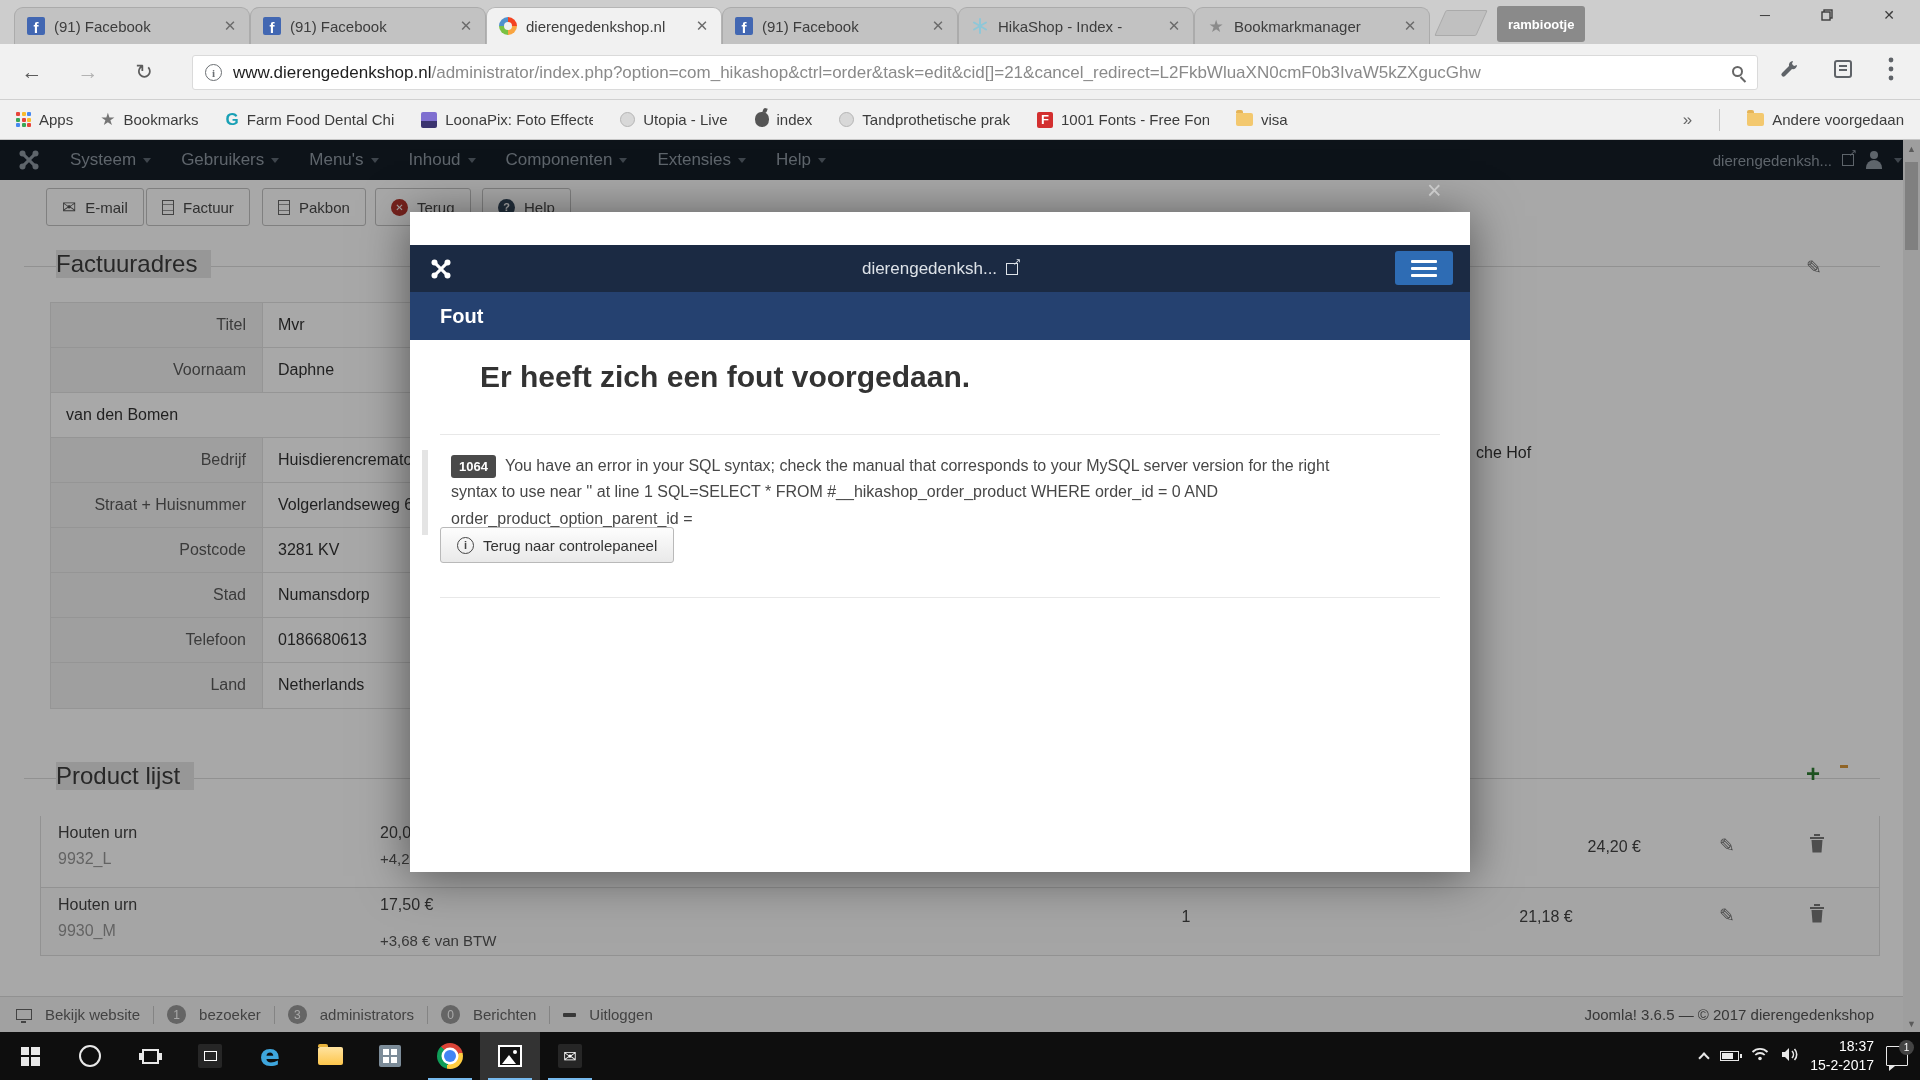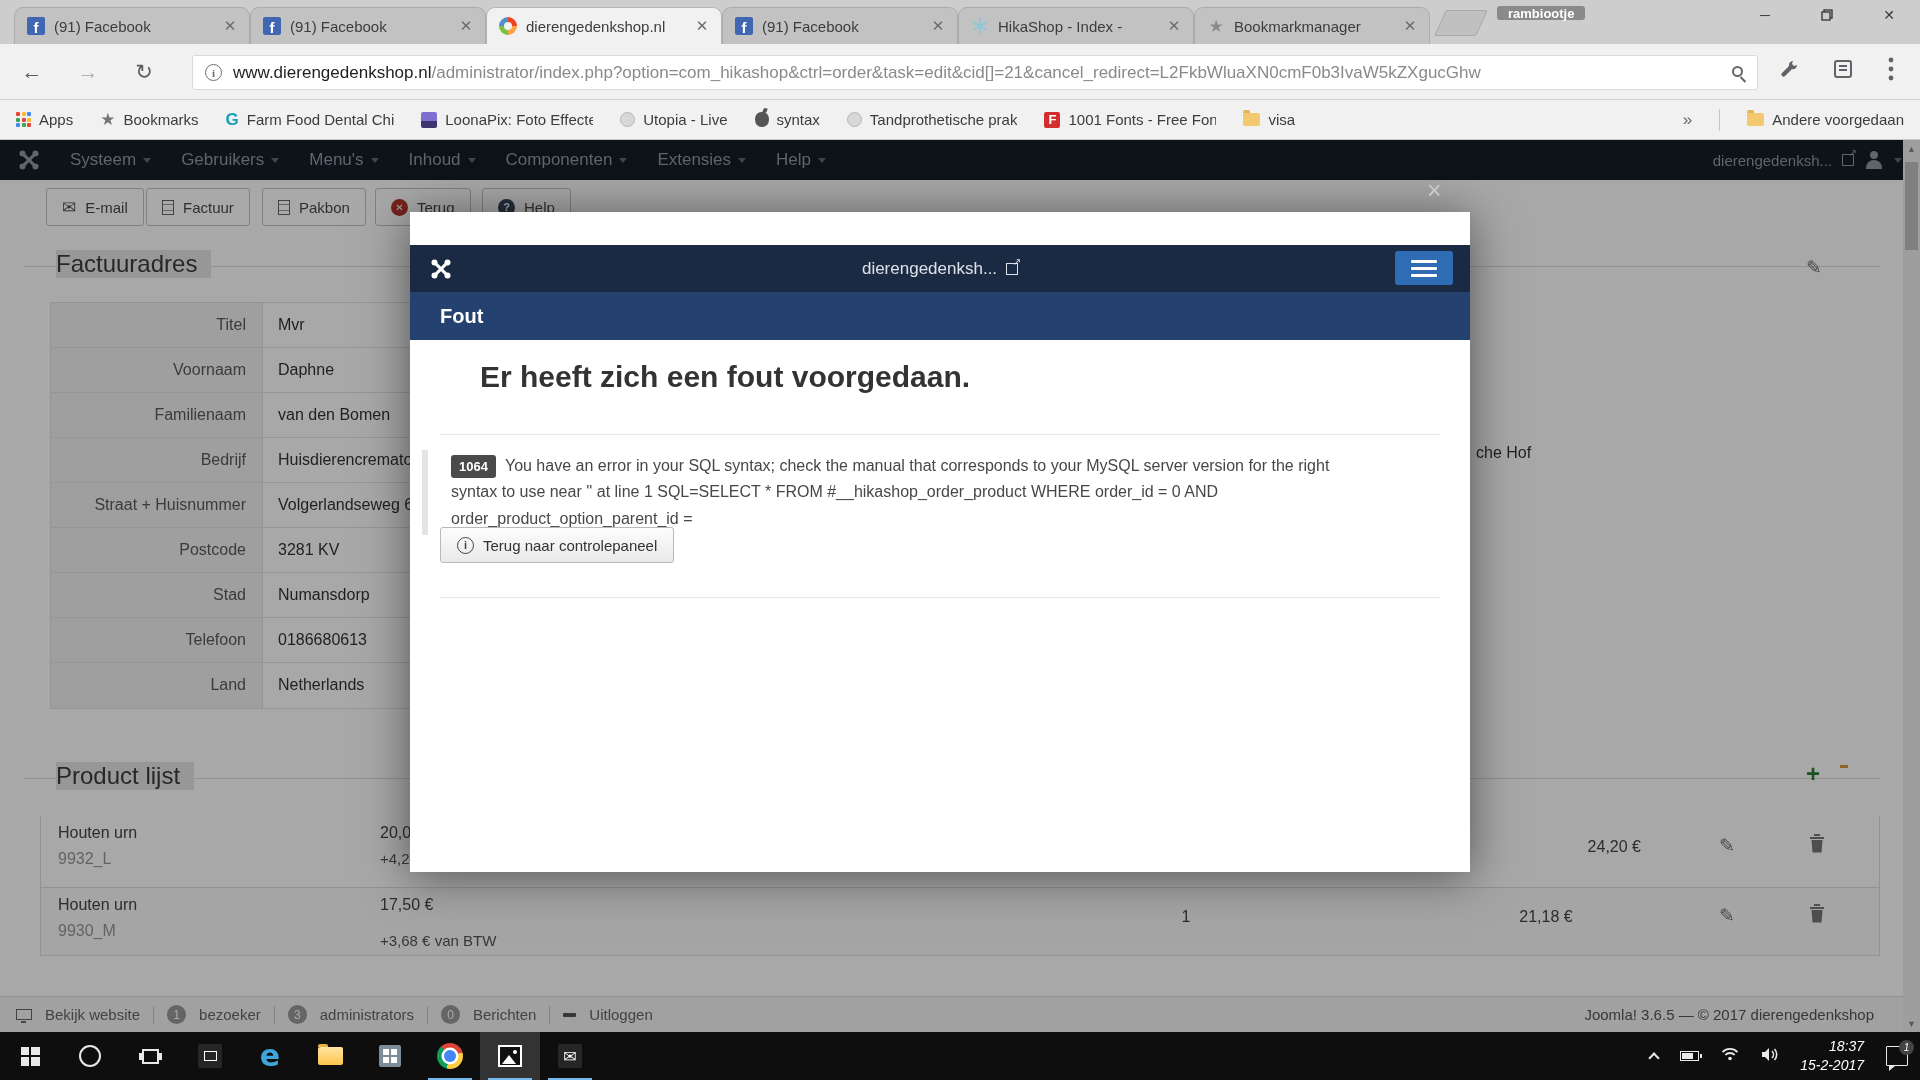--- a/index.html
+++ b/index.html
@@ -23,21 +23,21 @@
   .fav-fb { background:#4267b2; border-radius:2px; color:#fff; font-weight:bold; font-size:15px;
             align-items:flex-end; line-height:0.95; }
   .fav-joomla { border-radius:50%;
       background:conic-gradient(#f44321 0 25%, #f9a541 0 50%, #7ac143 0 75%, #5091cd 0); position:relative; }
   .fav-joomla::after { content:""; position:absolute; left:5px; top:5px; width:8px; height:8px;
       background:#f1f1f1; border-radius:50%; }
   .fav-hika svg { display:block; }
   .fav-star { color:#8b8b8b; font-size:17px; }
   #newtab-btn { position:absolute; left:1440px; top:10px; width:42px; height:26px;
       background:#c0c0c0; border:1px solid #aaa; transform:skewX(-24deg); border-radius:2px; }
-  #profile-badge { position:absolute; left:1497px; top:6px; height:14px; padding:0 11px;
+  #profile-badge { position:absolute; left:1497px; top:6px; height:36px; padding:0 11px;
       background:#8a8a8a; color:#fff; border-radius:3px; font-size:13px; font-weight:bold;
       display:flex; align-items:center; }
   .winbtn { position:absolute; top:0; width:62px; height:30px; display:flex; align-items:center;
       justify-content:center; color:#3c3c3c; font-size:14px; }
 
   
   #toolbar { position:absolute; left:0; top:44px; right:0; height:56px; background:#f1f1f1;
              border-bottom:1px solid #d0d0d0; }
   .navbtn { position:absolute; top:12px; width:32px; height:32px; display:flex; align-items:center;
             justify-content:center; font-size:21px; color:#5c5c5c; border-radius:50%; }
@@ -209,21 +209,21 @@
       background:conic-gradient(from -45deg, #db4437 0 120deg, #ffcd40 0 240deg, #0f9d58 0); }
   .chromeic::after { content:""; position:absolute; left:7px; top:7px; width:12px; height:12px;
       border-radius:50%; background:#4285f4; box-shadow:0 0 0 2.5px #fff; }
   .photosic { width:24px; height:22px; border:2px solid #fff; position:relative; background:#111; }
   .photosic::before { content:""; position:absolute; left:2px; bottom:1px; width:0; height:0;
       border-left:7px solid transparent; border-right:7px solid transparent; border-bottom:9px solid #fff; }
   .photosic::after { content:""; position:absolute; right:3px; top:3px; width:4px; height:4px;
       border-radius:50%; background:#fff; }
   .mailic { width:24px; height:24px; background:#262626; border-radius:2px; color:#fff; font-size:16px;
             display:flex; align-items:center; justify-content:center; }
-  #tray { margin-left:auto; display:flex; align-items:center; gap:22px; padding-right:12px; color:#fff;font-style:italic; }
+  #tray { margin-left:auto; display:flex; align-items:center; gap:12px; padding-right:12px; color:#fff; }
   .tray-chev { width:8px; height:8px; border-left:2px solid #e8e8e8; border-top:2px solid #e8e8e8;
                transform:rotate(45deg); margin-top:4px; }
   .battery { width:19px; height:10px; border:1.5px solid #e8e8e8; position:relative; }
   .battery::before { content:""; position:absolute; left:1px; top:1px; bottom:1px; width:11px; background:#e8e8e8; }
   .battery::after { content:""; position:absolute; right:-4px; top:2px; width:2px; height:4px; background:#e8e8e8; }
   #clock { text-align:right; font-size:14px; line-height:1.35; }
   .notif { position:relative; width:22px; height:20px; border:1.7px solid #e8e8e8; border-radius:1px; }
   .notif::after { content:""; position:absolute; left:2px; bottom:-6px; width:0; height:0;
       border-top:5px solid #e8e8e8; border-right:6px solid transparent; }
   .notif-badge { position:absolute; right:-7px; top:-7px; width:15px; height:15px; border-radius:50%;
@@ -341,21 +341,21 @@
     <span class="bm">
       <span class="ico-img"></span>
       <span class="bm-label clip">LoonaPix: Foto Effecte</span>
     </span>
     <span class="bm">
       <span class="ico-circle"></span>
       <span class="bm-label">Utopia - Live</span>
     </span>
     <span class="bm">
       <span class="ico-apple"></span>
-      <span class="bm-label">syntax</span>
+      <span class="bm-label">index</span>
     </span>
     <span class="bm">
       <span class="ico-circle"></span>
       <span class="bm-label clip">Tandprothetische prak</span>
     </span>
     <span class="bm">
       <span class="ico-f">F</span>
       <span class="bm-label clip">1001 Fonts - Free Font</span>
     </span>
     <span class="bm">
@@ -452,21 +452,20 @@
     <div id="addr-table">
       <div class="arow">
           <div class="acell-l">Titel</div>
           <div class="acell-v">Mvr</div>
         </div>
       <div class="arow">
           <div class="acell-l">Voornaam</div>
           <div class="acell-v">Daphne</div>
         </div>
       <div class="arow">
-          <div class="acell-l">Familienaam</div>
           <div class="acell-v">van den Bomen</div>
         </div>
       <div class="arow">
           <div class="acell-l">Bedrijf</div>
           <div class="acell-v">Huisdierencremator</div>
         </div>
       <div class="arow">
           <div class="acell-l">Straat + Huisnummer</div>
           <div class="acell-v">Volgerlandseweg 6</div>
         </div>

